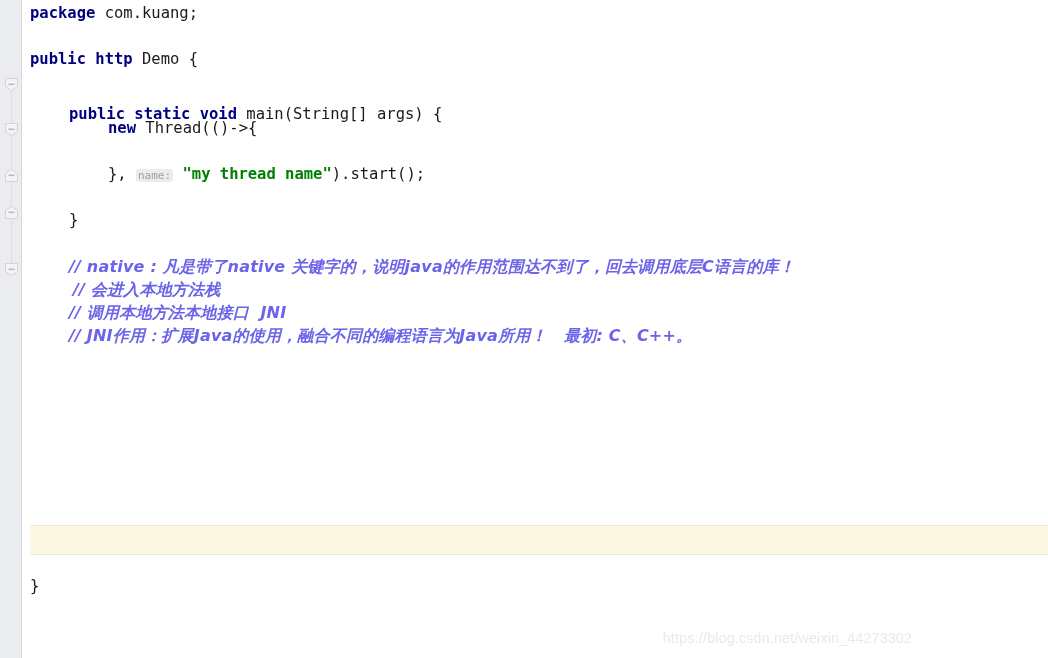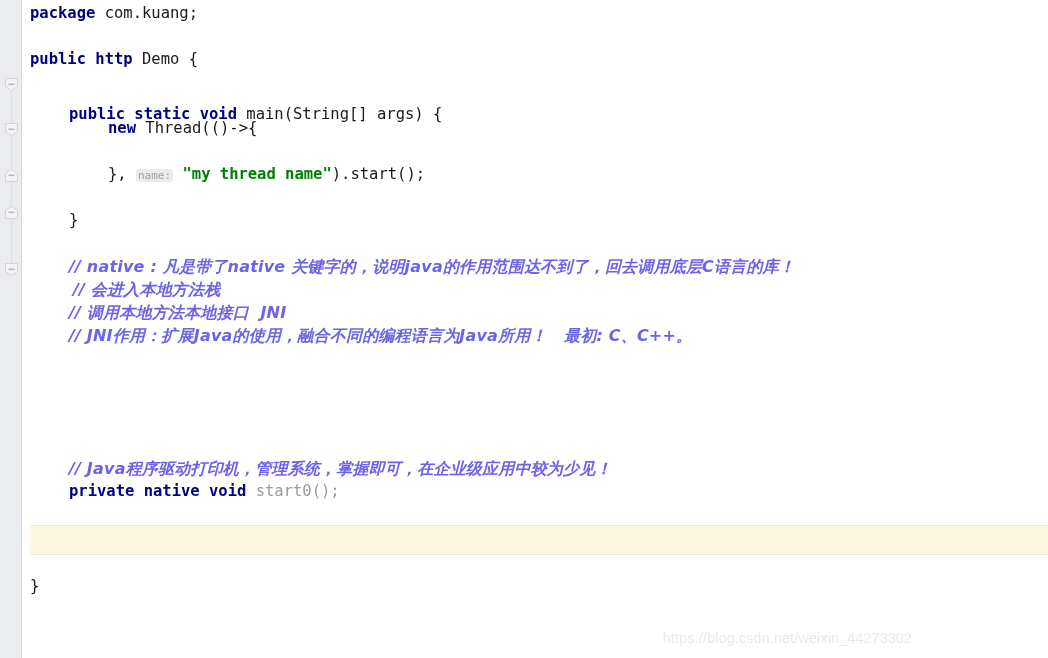--- a/index.html
+++ b/index.html
@@ -182,19 +182,17 @@
       <div class="line" style="top: 2px; left: 0px;"><span class="kw">package</span><span class="plain"> com.kuang;</span></div>
       <div class="line" style="top: 48px; left: 0px;"><span class="kw">public</span> <span class="kw">http</span> <span class="plain">Demo {</span></div>
       <div class="line" style="top: 71px; left: 39px; margin-top: 32px;"><span class="kw">public</span> <span class="kw">static</span> <span class="kw">void</span> <span class="plain">main(String[] args) {</span></div>
       <div class="line" style="top: 117px; left: 78px;"><span class="kw">new</span> <span class="plain">Thread(()-&gt;{</span></div>
       <div class="line" style="top: 163px; left: 78px;"><span class="plain">}, </span><span class="hint">name:</span> <span class="str">"my thread name"</span><span class="plain">).start();</span></div>
       <div class="line" style="top: 209px; left: 39px;"><span class="plain">}</span></div>
       <div class="line cmt-line" style="top: 255px; left: 39px;">// native : 凡是带了native 关键字的，说明java的作用范围达不到了，回去调用底层C语言的库！</div>
       <div class="line cmt-line" style="top: 278px; left: 43px;">// 会进入本地方法栈</div>
       <div class="line cmt-line" style="top: 324px; left: 39px;">// JNI作用：扩展Java的使用，融合不同的编程语言为Java所用！   最初: C、C++。</div>
       <div class="line cmt-line" style="top: 301px; left: 39px;">// 调用本地方法本地接口  JNI</div>
-      <div class="line cmt-line" style="top: 457px; left: 39px;">// Java程序驱动打印机，管理系统，掌握即可，在企业级应用中较为少见！</div>
-      <div class="line" style="top: 480px; left: 39px;"><span class="kw">private</span> <span class="kw">native</span> <span class="kw">void</span> <span class="gray">start0();</span></div>
       <div class="line" style="top: 575px; left: 0px;"><span class="plain">}</span></div>
     </div>
 
   <div class="watermark">https://blog.csdn.net/weixin_44273302</div>
 </div>
 
 </body></html>

